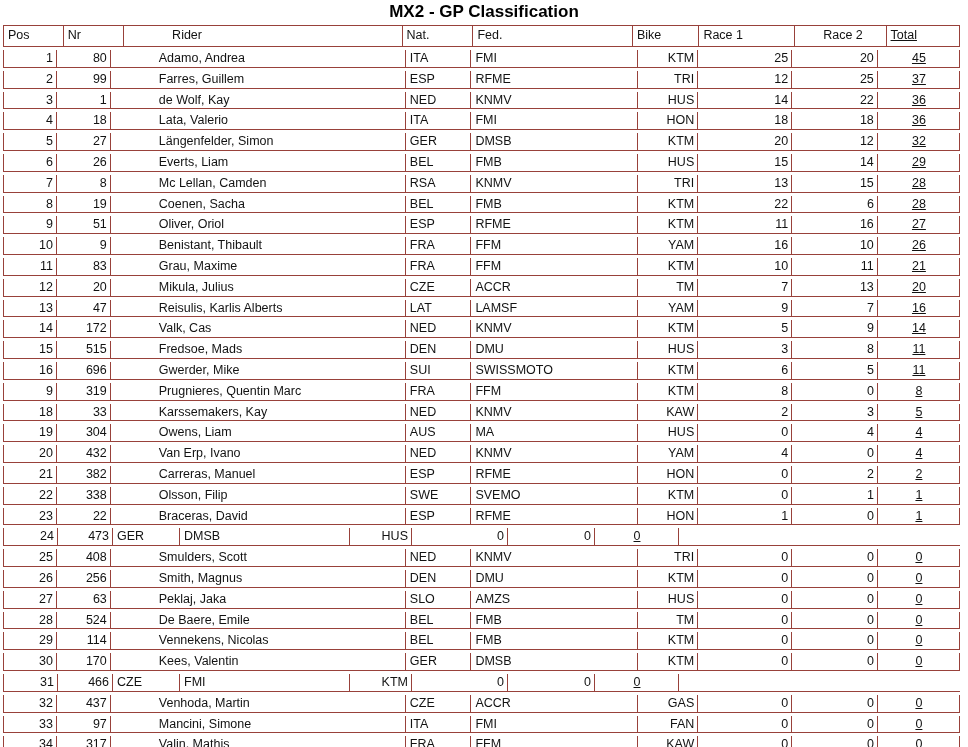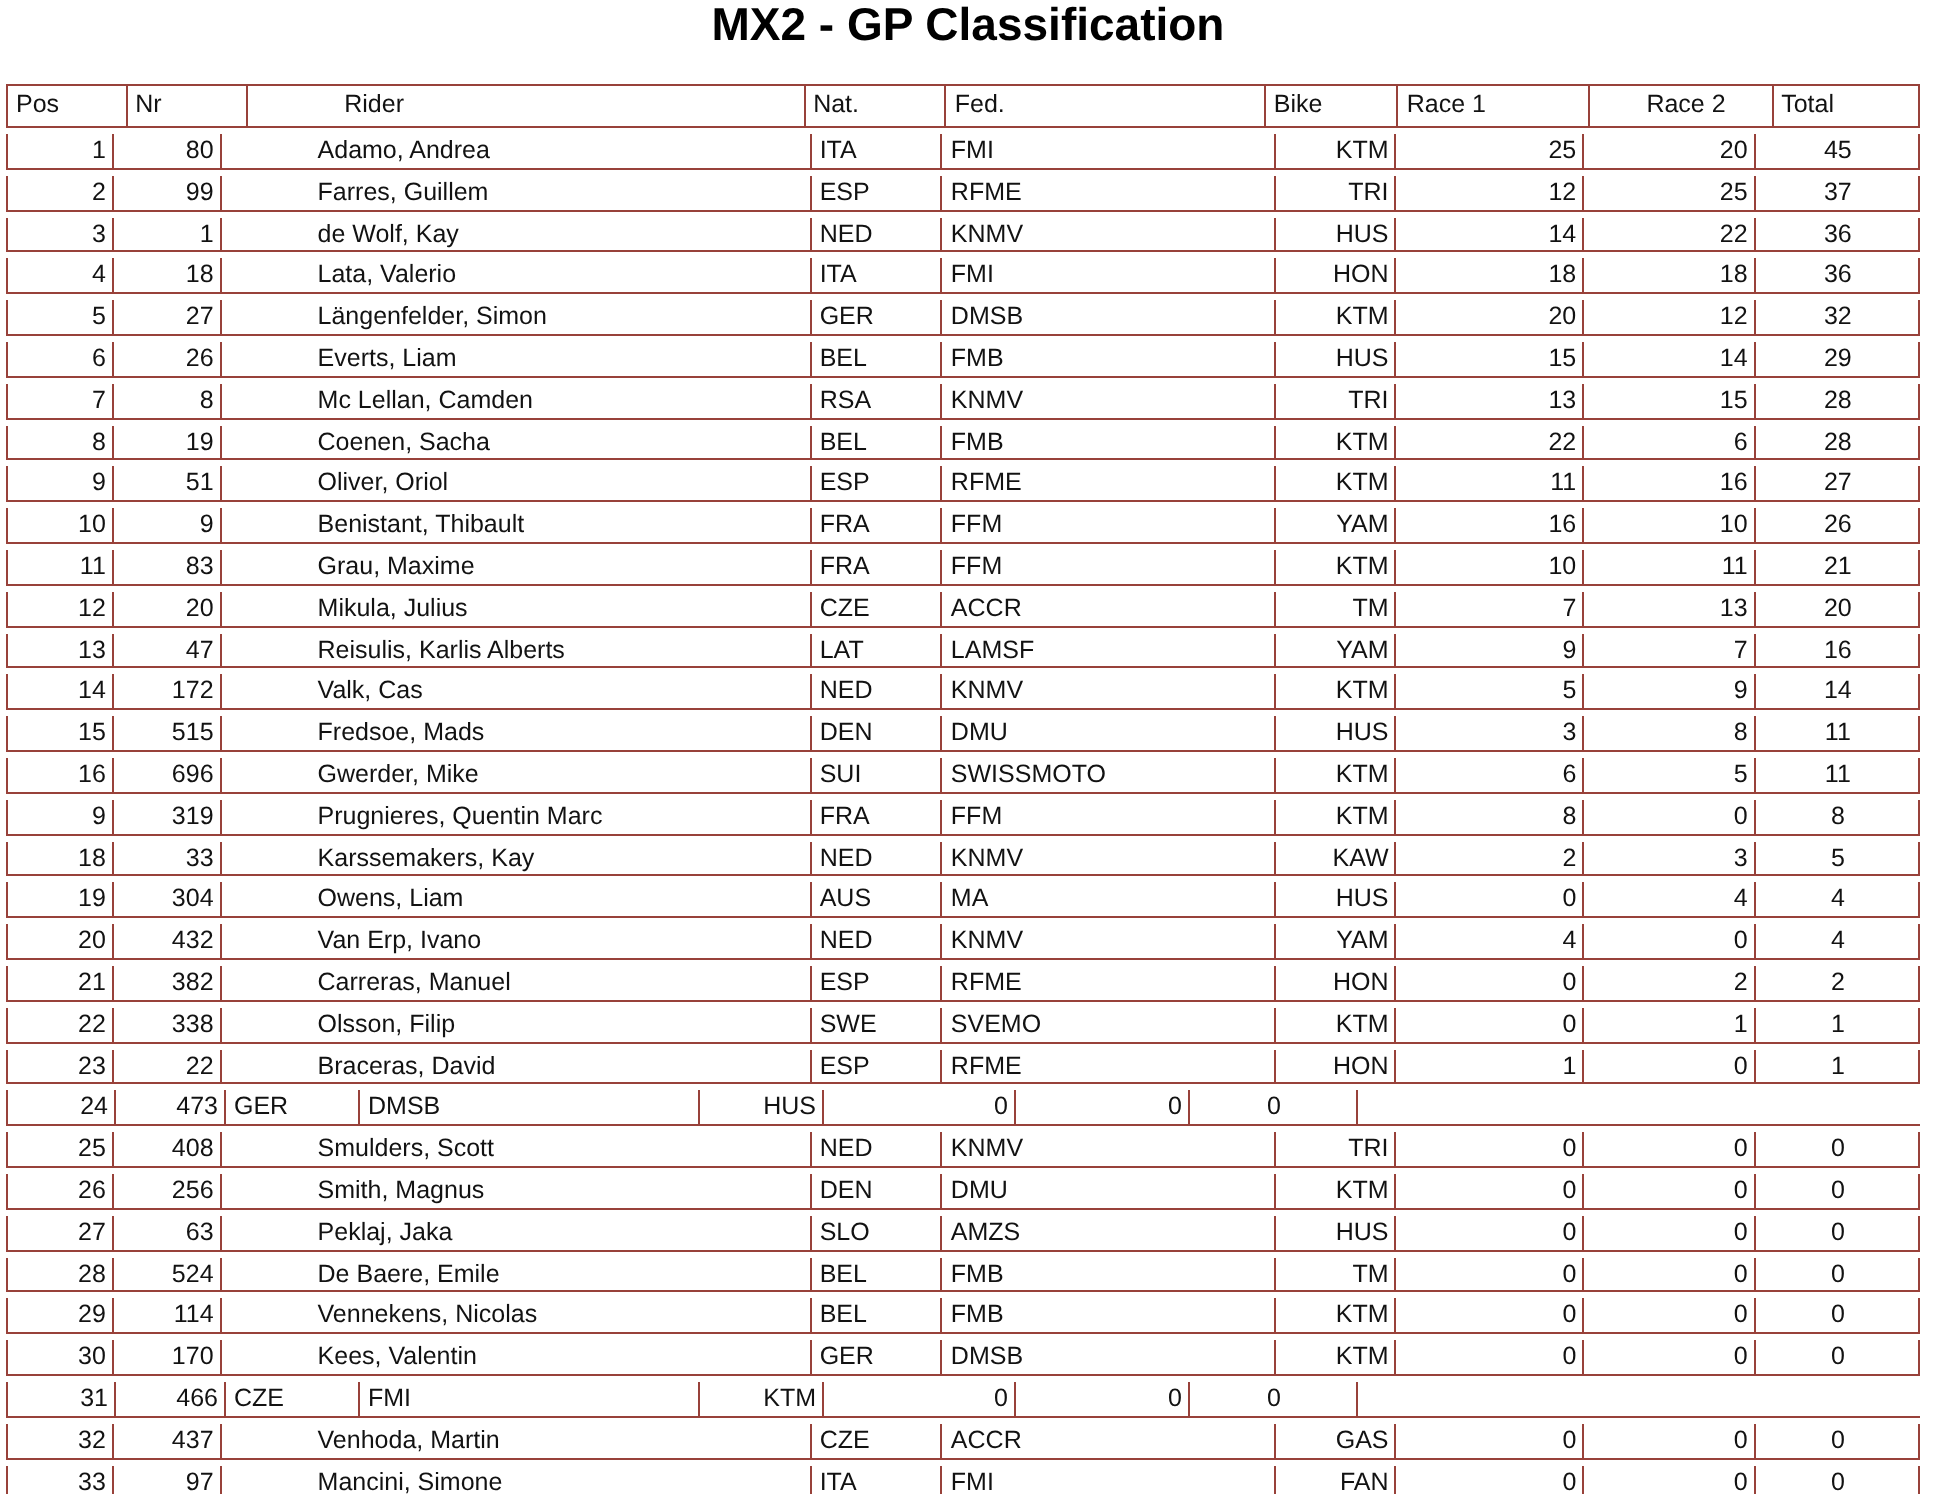--- a/index.html
+++ b/index.html
@@ -15,42 +15,42 @@
     font-family: "Liberation Sans", sans-serif;
     color: #121212;
     -webkit-font-smoothing: antialiased;
   }
   .page-title {
     position: absolute;
     top: 2px;
     left: 0;
     width: 100%;
     text-align: center;
-    font-size: 23px;
+    font-size: 17px;
     line-height: 20px;
     font-weight: bold;
     color: #000000;
     margin: 0;
   }
   .classification-table {
     position: absolute;
     left: 3px;
     top: 25px;
     width: 957px;
     font-size: 12.5px;
   }
   .trow {
     display: flex;
     margin-top: 3px;
     height: 16.8px;
     line-height: 16.8px;
     border-bottom: 1px solid var(--bc, #98413a);
   }
   .trow.header-row {
-    margin-top: 17px;
+    margin-top: 0;
     height: 20px;
     line-height: 19px;
     border-top: 1px solid var(--bc, #98413a);
     gap: 12px;
   }
   .cell {
     box-sizing: border-box;
     border-left: 1px solid var(--bc, #98413a);
     padding: 0 3px 0 4px;
     white-space: nowrap;
@@ -62,21 +62,21 @@
   }
   
   .col-pos   { width: 54px;  text-align: right; }
   .col-nr    { width: 55px;  text-align: right; }
   .col-rider { width: 301px; text-align: left; padding-left: 48px;  }
   .col-nat   { width: 67px;  text-align: left;  }
   .col-fed   { width: 170px; text-align: left;  }
   .col-bike  { width: 62px;  text-align: right;  }
   .col-race1 { width: 96px;  text-align: right; }
   .col-race2 { width: 87px;  text-align: right; padding-left: 28px; }
-  .col-total { width: 85px;  text-align: right; }
+  .col-total { width: 85px;  text-align: right; text-decoration: underline; }
   
   .header-row .cell { text-align: left; }
 </style>
 </head>
 <body style="color: rgb(18, 18, 18);">
 
 <h1 class="page-title">MX2 - GP Classification</h1>
 
 <div class="classification-table">
   <div class="trow header-row" id="header-row">

